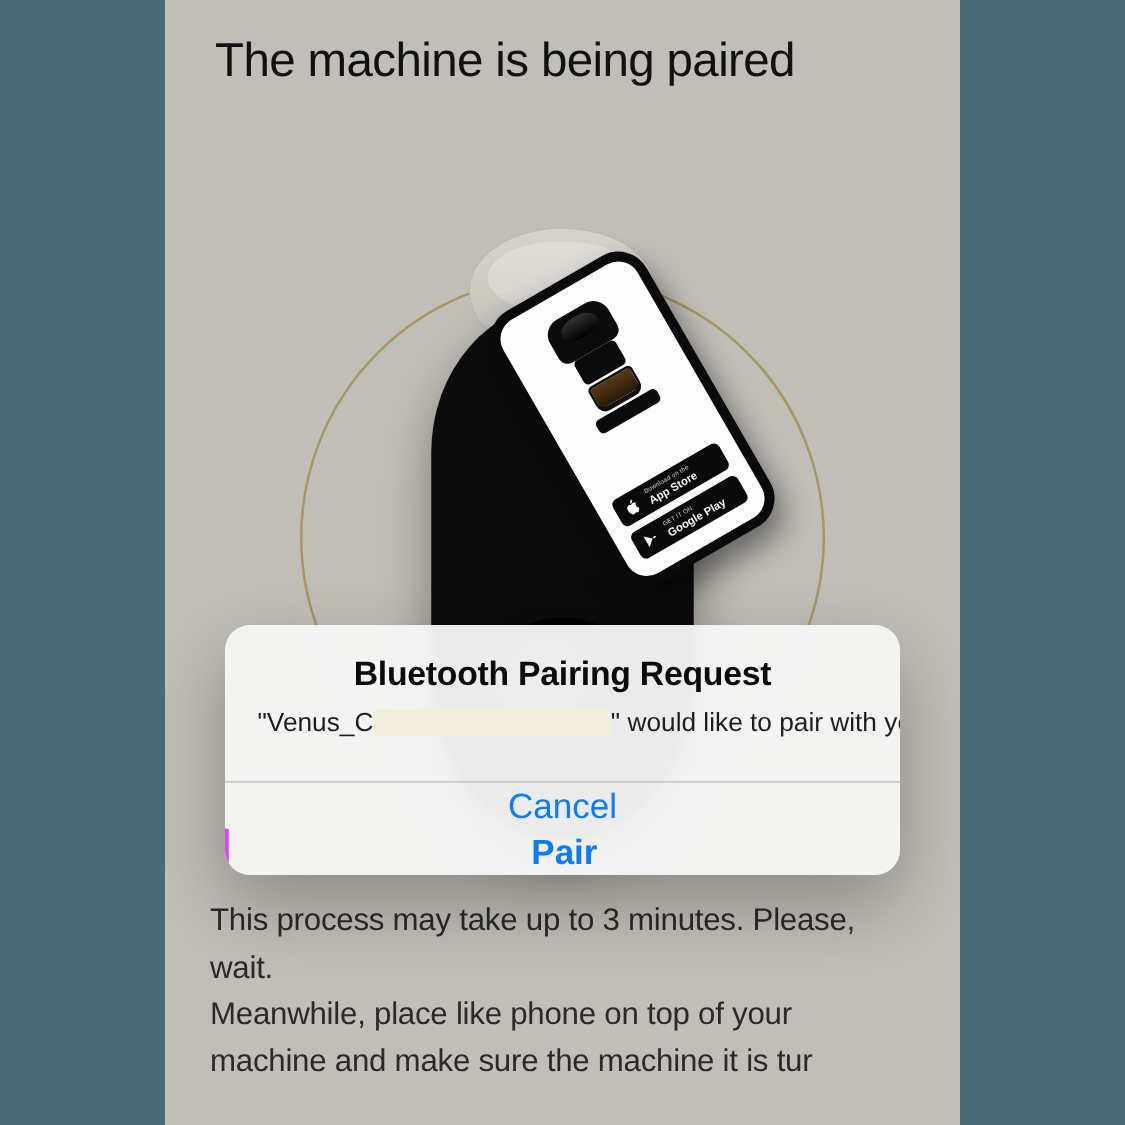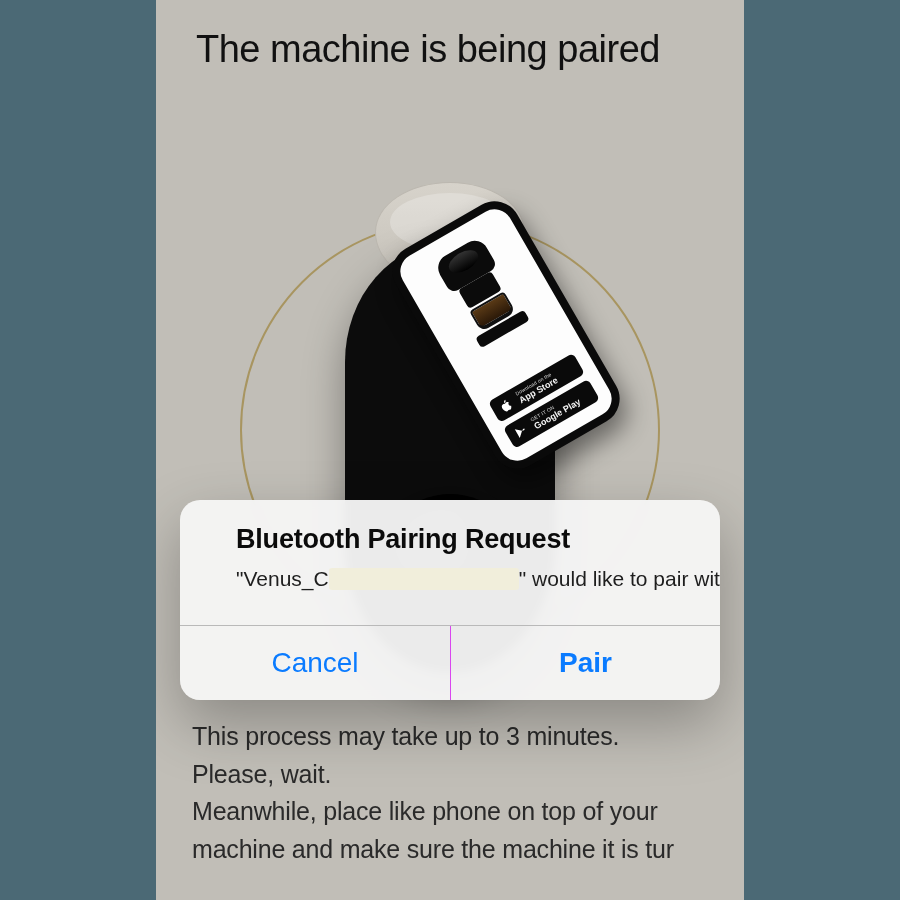--- a/index.html
+++ b/index.html
@@ -6,21 +6,21 @@
   html, body { width: 900px; height: 900px; }
   body {
     font-family: -apple-system, "Helvetica Neue", Helvetica, Arial, sans-serif;
     background: #4b6975;
     display: flex;
     align-items: flex-start;
     justify-content: center;
     overflow: hidden;
   }
   .phone {
-    width: 588px;
+    width: 636px;
     height: 900px;
     background: #c1beb7;
     position: relative;
     overflow: hidden;
   }
   .title {
     position: absolute;
     top: 28px;
     left: 40px;
     right: 40px;
@@ -150,21 +150,21 @@
     transform: translateX(-50%);
     width: 540px;
     background: rgba(245,245,245,0.96);
     border-radius: 20px;
     box-shadow: 0 24px 60px rgba(0,0,0,0.28);
     overflow: hidden;
     backdrop-filter: blur(4px);
   }
   .alert-head {
     padding: 24px 26px 20px;
-    margin-left: 30px;
+    text-align: center;
   }
   .alert-title {
     font-size: 27px;
     font-weight: 600;
     color: #0b0b0b;
     letter-spacing: -0.2px;
   }
   .alert-msg {
     margin-top: 10px;
     font-size: 21px;
@@ -176,34 +176,34 @@
     display: inline-block;
     width: 190px;
     height: 22px;
     background: #f1eedb;
     border-radius: 3px;
     vertical-align: -4px;
   }
   .alert-sep { height: 1px; background: #b9b9b9; margin-top: 12px; }
   .alert-actions {
     display: grid;
-    grid-template-columns: 1fr 1fr;
+    grid-template-columns: 1fr;
     height: 74px;
   }
   .alert-actions button {
     appearance: none;
     border: none;
     background: transparent;
     font-size: 28px;
     font-family: inherit;
     color: #0a7bff;
     cursor: pointer;
   }
   .alert-actions button + button {
-    border-left: 1px solid #d946ef;
+    border-left: 3px solid #d946ef;
     font-weight: 600;
   }
 </style>
 </head>
 <body>
 
 <div class="phone">
 
   <h1 class="title">The machine is being paired</h1>
 

